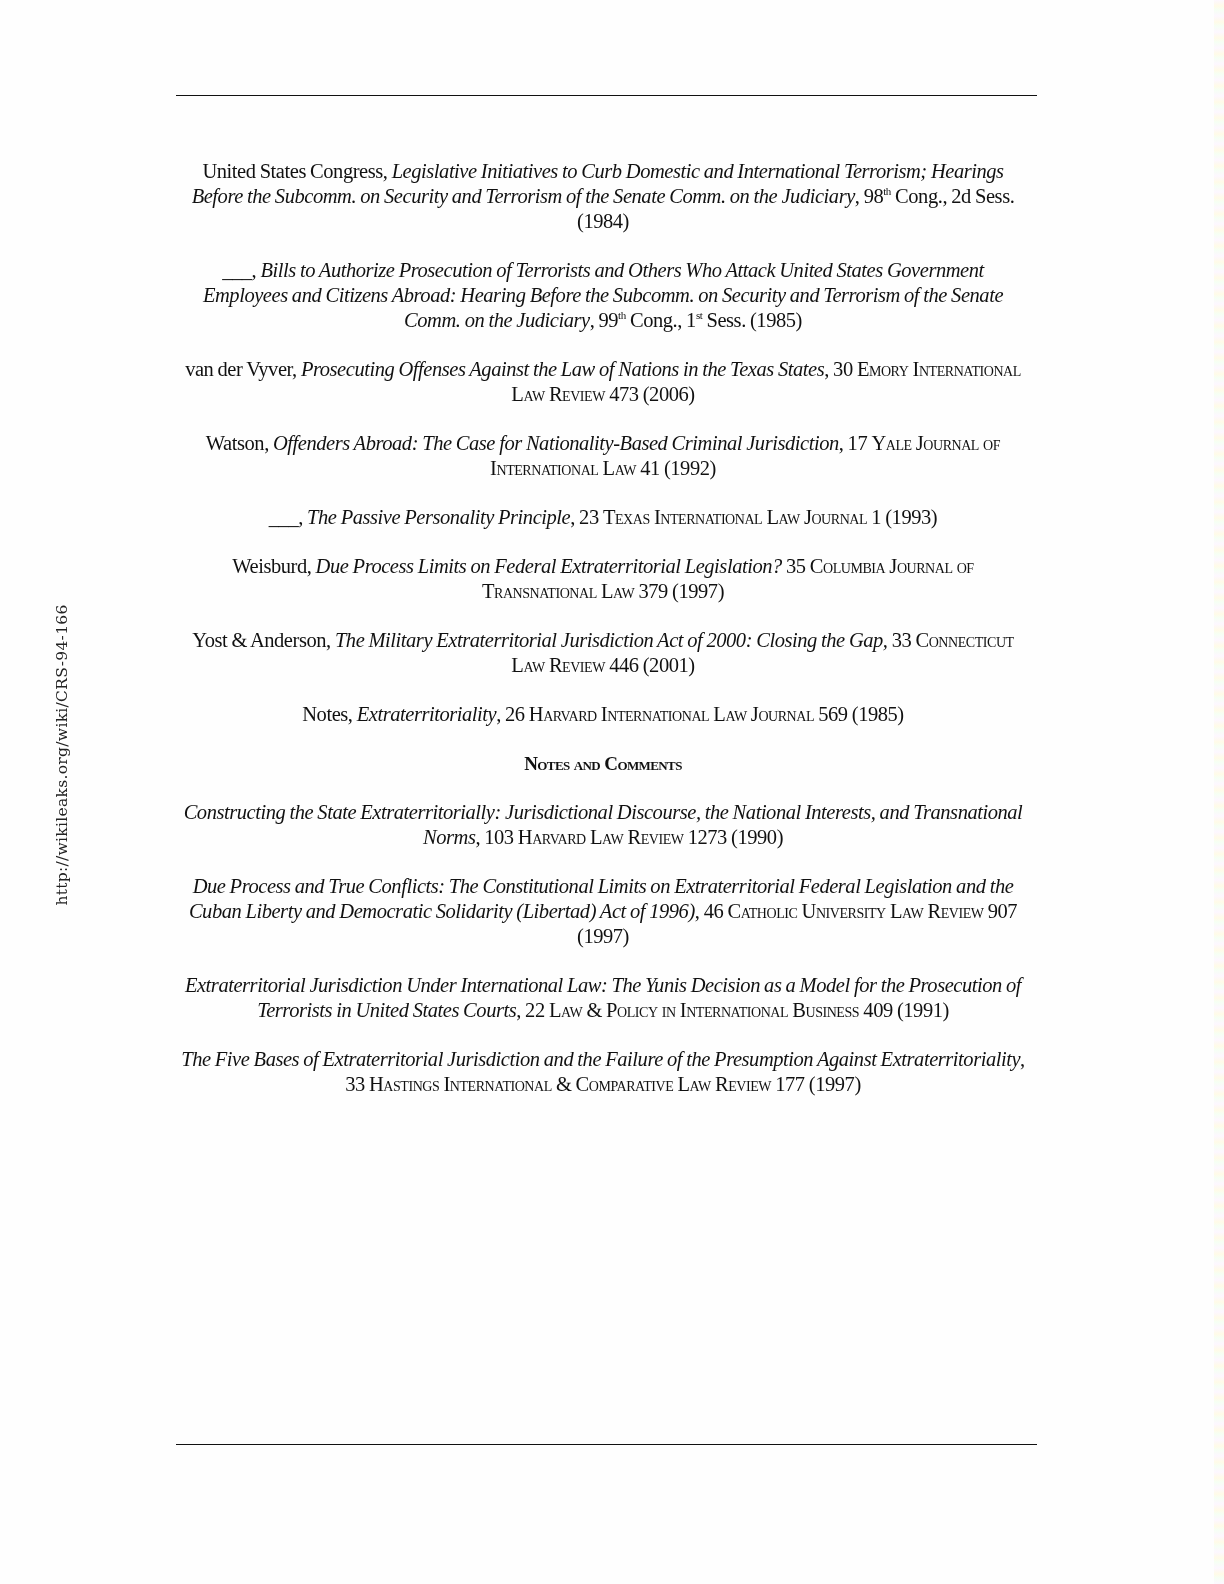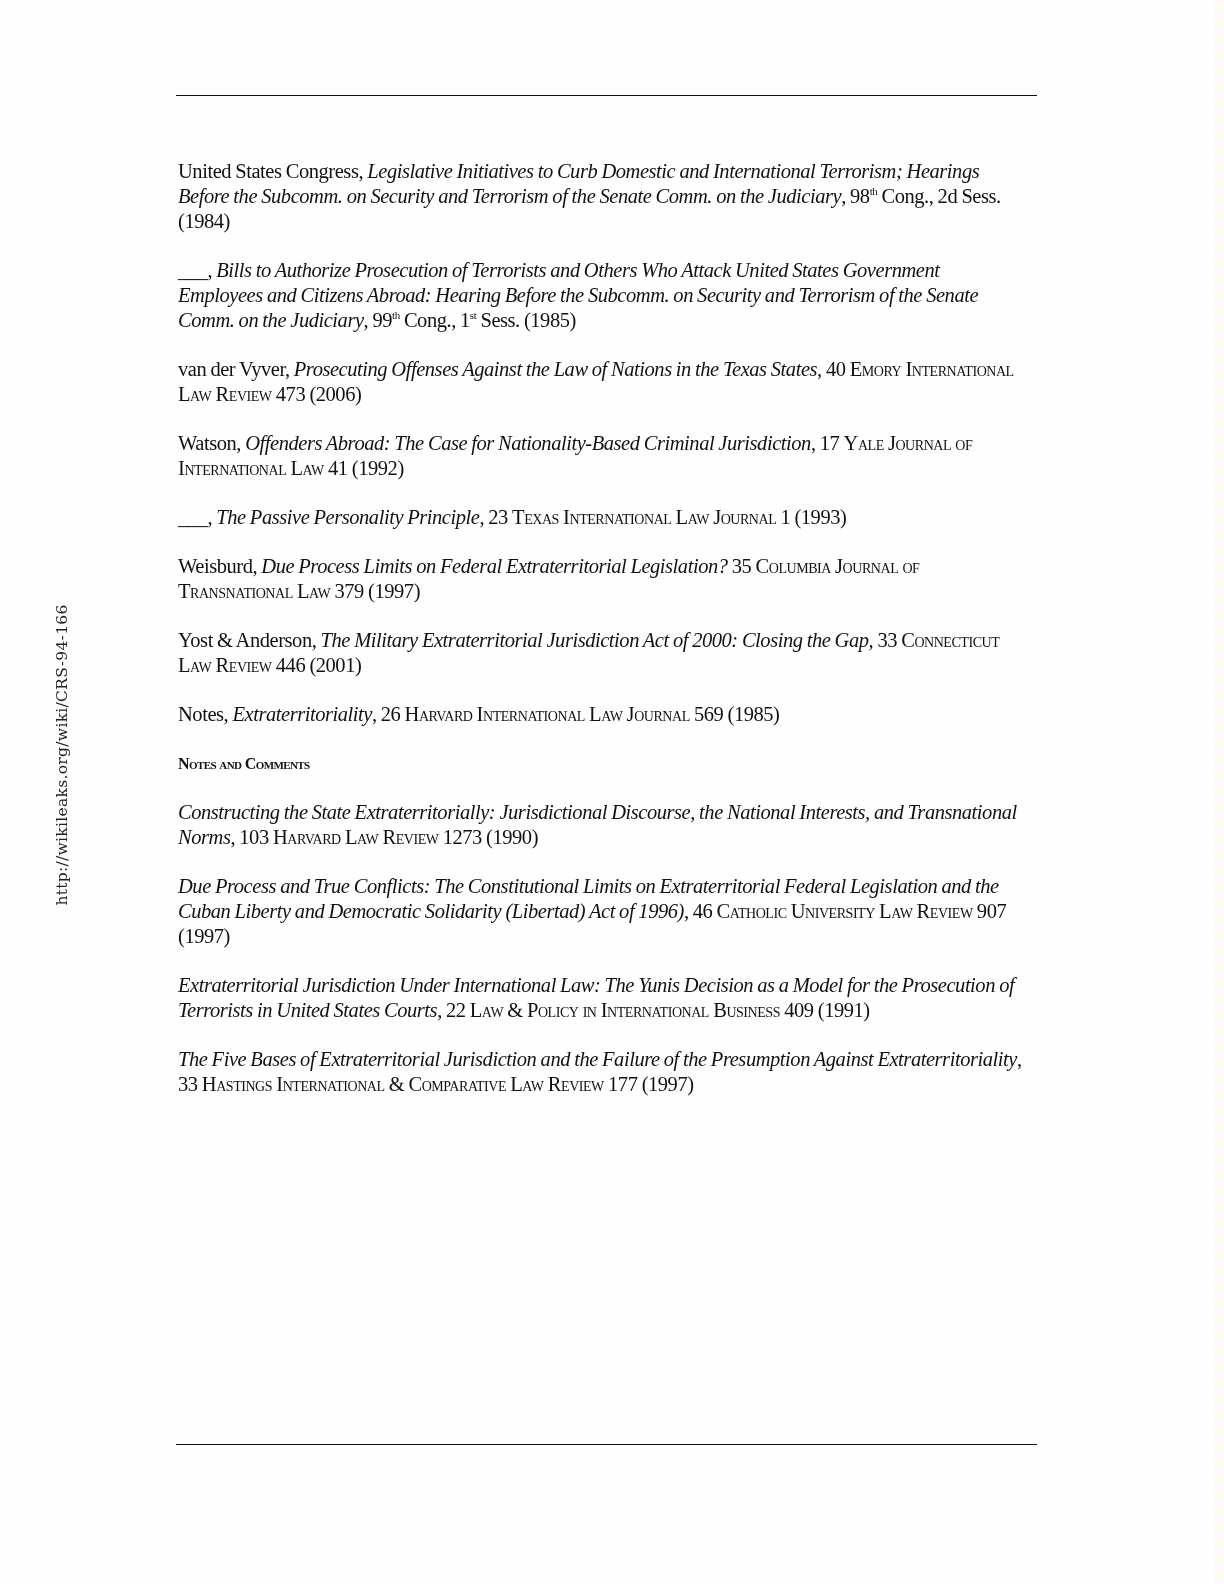--- a/index.html
+++ b/index.html
@@ -15,50 +15,50 @@
   }
   .rule { position: absolute; left: 176px; width: 861px; height: 0; border-top: 1.5px solid #111; }
   .rule.top { top: 95px; }
   .rule.bottom { top: 1444px; }
   .side-url {
     position: absolute; left: 62px; top: 755px;
     transform: translate(-50%, -50%) rotate(-90deg);
     white-space: nowrap; font-size: 15.5px; letter-spacing: 0.3px; color: #222;
     font-family: "DejaVu Serif", "Liberation Serif", serif;
   }
-  .content { position: absolute; left: 178px; top: 159px; width: 850px; }
+  .content { position: absolute; left: 178px; top: 159px; width: 850px; text-align: center; }
   .entry {
     font-size: 20.5px; line-height: 25px; margin: 0 0 24px 0;
     letter-spacing: -0.45px; word-spacing: -0.5px;
   }
   .entry i { font-style: italic; }
   .sc { font-variant: small-caps; }
   sup { font-size: 11px; line-height: 0; vertical-align: 8px; }
   .section-heading {
-    font-size: 16px; font-weight: bold; font-variant: small-caps;
+    font-size: 19px; font-weight: bold; font-variant: small-caps;
     margin: 0 0 24px 0; letter-spacing: -0.6px; line-height: 25px;
   }
 </style>
 </head>
 <body>
 
 <div class="edge-strip"></div>
 
 <div class="rule top"></div>
 
 <div class="side-url">http://wikileaks.org/wiki/CRS-94-166</div>
 
 <div class="content">
 
   <p class="entry"><span>United States Congress, </span><i>Legislative Initiatives to Curb Domestic and International Terrorism; Hearings Before the Subcomm. on Security and Terrorism of the Senate Comm. on the Judiciary</i><span>, 98</span><sup>th</sup><span> Cong., 2d Sess. (1984)</span></p>
 
   <p class="entry"><span>___, </span><i>Bills to Authorize Prosecution of Terrorists and Others Who Attack United States Government Employees and Citizens Abroad: Hearing Before the Subcomm. on Security and Terrorism of the Senate Comm. on the Judiciary</i><span>, 99</span><sup>th</sup><span> Cong., 1</span><sup>st</sup><span> Sess. (1985)</span></p>
 
 
-  <p class="entry"><span>van der Vyver, </span><i>Prosecuting Offenses Against the Law of Nations in the Texas States</i><span>, 40 </span><span class="sc">Emory International Law Review</span><span> 473 (2006)</span></p>
+  <p class="entry"><span>van der Vyver, </span><i>Prosecuting Offenses Against the Law of Nations in the Texas States</i><span>, 30 </span><span class="sc">Emory International Law Review</span><span> 473 (2006)</span></p>
 
   <p class="entry"><span>Watson, </span><i>Offenders Abroad: The Case for Nationality-Based Criminal Jurisdiction</i><span>, 17 </span><span class="sc">Yale Journal of International Law</span><span> 41 (1992)</span></p>
 
   <p class="entry"><span>___, </span><i>The Passive Personality Principle</i><span>, 23 </span><span class="sc">Texas International Law Journal</span><span> 1 (1993)</span></p>
 
   <p class="entry"><span>Weisburd, </span><i>Due Process Limits on Federal Extraterritorial Legislation?</i><span> 35 </span><span class="sc">Columbia Journal of Transnational Law</span><span> 379 (1997)</span></p>
 
   <p class="entry"><span>Yost &amp; Anderson, </span><i>The Military Extraterritorial Jurisdiction Act of 2000: Closing the Gap,</i><span> 33 </span><span class="sc">Connecticut Law Review</span><span> 446 (2001)</span></p>
 
   <p class="entry"><span>Notes, </span><i>Extraterritoriality</i><span>, 26 </span><span class="sc">Harvard International Law Journal</span><span> 569 (1985)</span></p>

